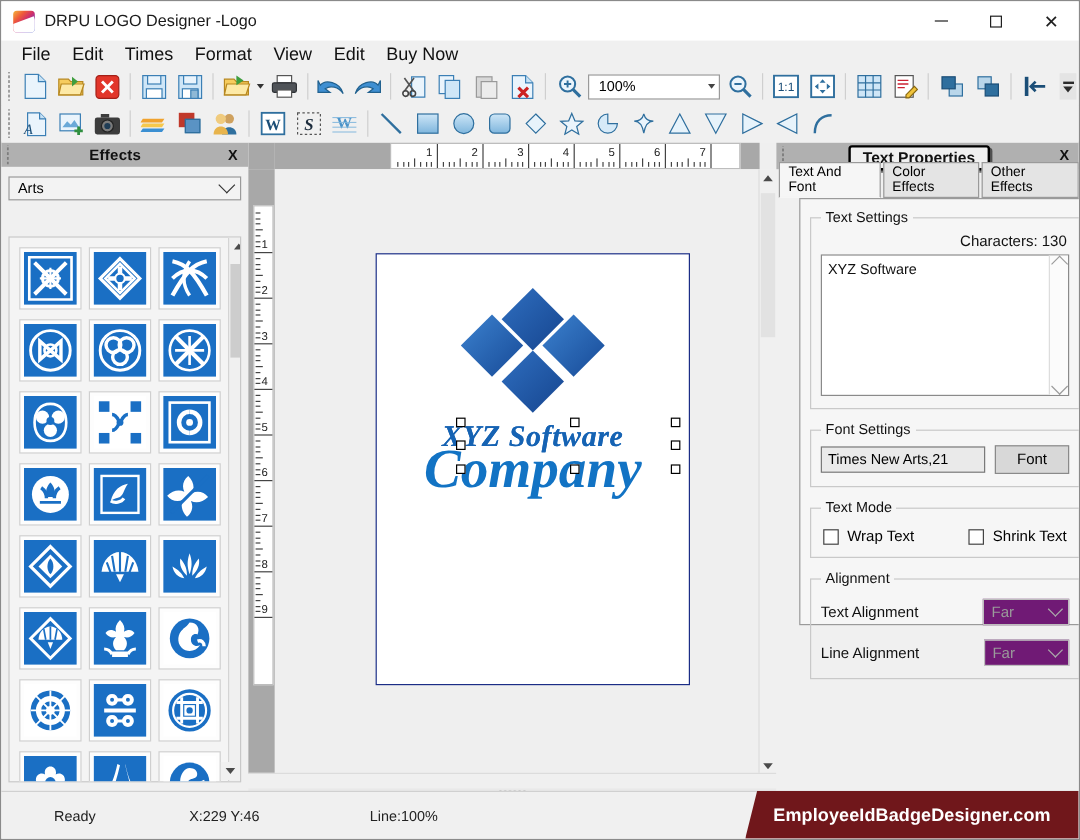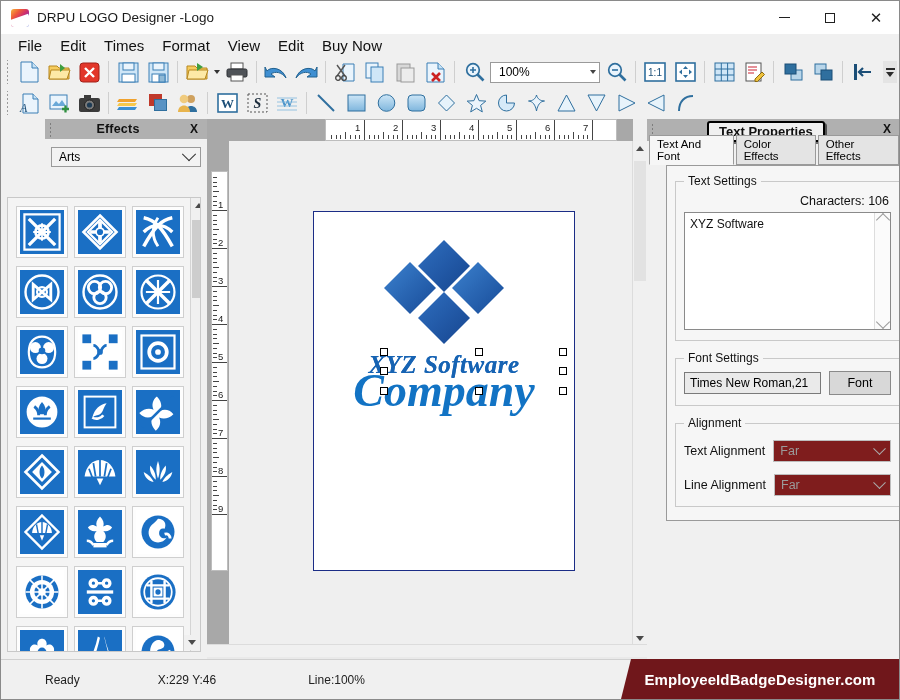--- a/index.html
+++ b/index.html
@@ -100,21 +100,21 @@
     position:absolute;right:2px;top:60px;width:14px;height:22px;
     display:flex;flex-direction:column;align-items:center;justify-content:center;gap:2px;
     background:#e4e4e4;
   }
   .ovf-bar{width:9px;height:2px;background:#2b2b2b;}
   .ovf-tri{width:0;height:0;border-left:4px solid transparent;border-right:4px solid transparent;border-top:5px solid #2b2b2b;}
 
   
   .leftpanel{
     position:absolute;left:0;top:118px;width:206px;height:540px;
-    background:#f0f0f0;box-sizing:border-box;padding-left:44px;
+    background:#f0f0f0;box-sizing:border-box;
   }
   .panel-head{
     height:20px;background:#b0b0b0;display:flex;align-items:center;position:relative;
   }
   .panel-grip{
     width:7px;height:16px;margin-left:3px;flex:none;
     background-image:radial-gradient(#7d7d7d 0.9px, transparent 1px);
     background-size:3px 4px;background-position:1px 1px;background-repeat:repeat-y;
   }
   .panel-title{
@@ -263,23 +263,23 @@
     width:62px;height:24px;background:#d8d8d8;border:1px solid #8a8a8a;
     display:flex;align-items:center;justify-content:center;font-size:12.5px;box-sizing:border-box;
   }
   .moderow{display:flex;align-items:center;justify-content:space-between;padding:4px 2px 0 2px;}
   .chk{display:flex;align-items:center;gap:7px;font-size:12.5px;}
   .chkbox{width:13px;height:13px;border:1px solid #444;background:#fff;box-sizing:border-box;}
   .alignrow{display:flex;align-items:center;gap:8px;margin:4px 0 0 0;}
   .alignrow.second{margin-top:12px;}
   .alignlabel{font-size:12.5px;color:#111;}
   .aselect{
-    flex:1;height:22px;background:#7f1d1d;border:1px solid #bdbdbd;
+    flex:1;height:22px;background:#701a75;border:1px solid #bdbdbd;
     display:flex;align-items:center;justify-content:space-between;padding:0 6px;
-    font-size:12.5px;color:#9b9b9b;box-sizing:border-box;
+    font-size:12.5px;color:#9b9b9b;box-sizing:border-box;margin-left:46px;
   }
   .achev{width:8px;height:8px;border-right:1.5px solid #aaa;border-bottom:1.5px solid #aaa;transform:rotate(45deg) translate(-2px,-2px);}
 
   
   .statusbar{
     position:absolute;left:0;bottom:0;width:898px;height:40px;
     background:#f0f0f0;border-top:1px solid #d0d0d0;box-sizing:border-box;
     display:flex;align-items:center;
   }
   .st-item{font-size:12px;color:#222;}
@@ -1138,40 +1138,53 @@
     <div class="rp-tabs">
       <div class="rtab active">Text And Font</div>
       <div class="rtab">Color Effects</div>
       <div class="rtab">Other Effects</div>
     </div>
 
     <div class="rp-body">
 
       <fieldset class="grp">
         <legend>Text Settings</legend>
-        <div class="charcount">Characters: 106</div>
+        <div class="charcount">Characters: 130</div>
         <div class="textarea-box">
           <div class="ta-text">XYZ Software</div>
           <div class="ta-scroll">
             <span class="ta-ar ta-up"></span>
             <span class="ta-ar ta-dn"></span>
           </div>
         </div>
       </fieldset>
 
       <fieldset class="grp">
         <legend>Font Settings</legend>
         <div class="fontrow">
           <div class="fontfield">
-            <span>Times New Roman,21</span>
+            <span>Times New Arts,21</span>
           </div>
           <div class="fontbtn">Font</div>
         </div>
       </fieldset>
 
+      <fieldset class="grp">
+        <legend>Text Mode</legend>
+        <div class="moderow">
+          <label class="chk">
+            <span class="chkbox"></span>
+            <span>Wrap Text</span>
+          </label>
+          <label class="chk">
+            <span class="chkbox"></span>
+            <span>Shrink Text</span>
+          </label>
+        </div>
+      </fieldset>
 
       <fieldset class="grp">
         <legend>Alignment</legend>
         <div class="alignrow">
           <span class="alignlabel">Text Alignment</span>
           <span class="aselect">
             <span>Far</span>
             <span class="achev"></span>
           </span>
         </div>

